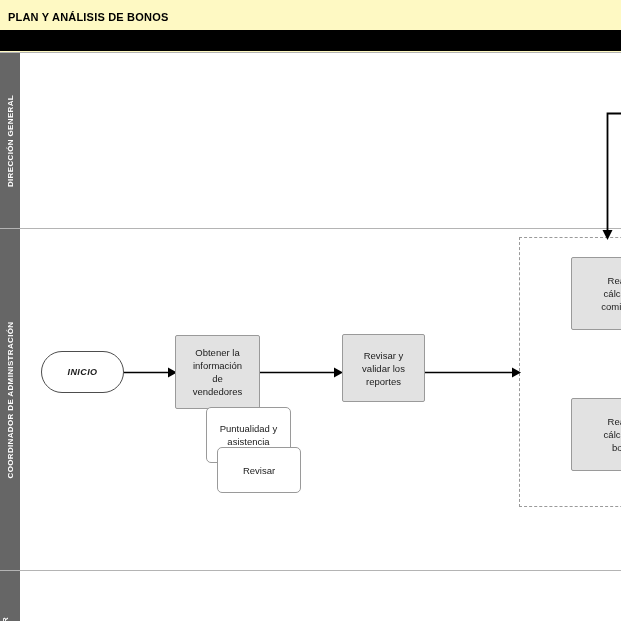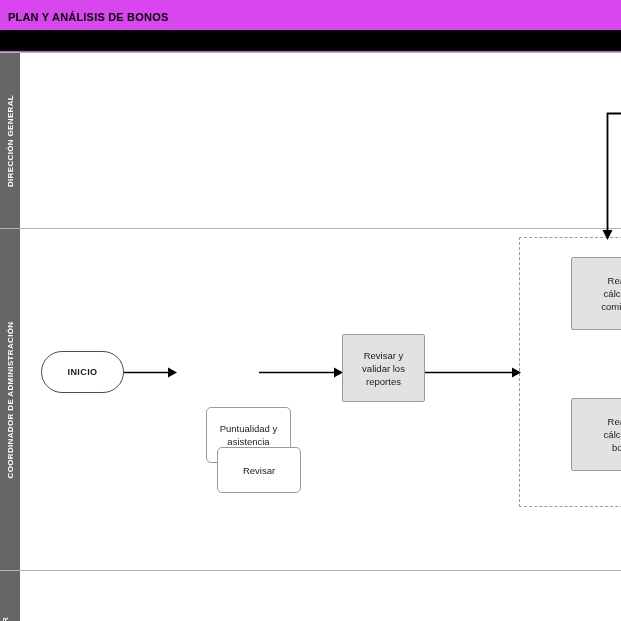--- a/index.html
+++ b/index.html
@@ -9,21 +9,21 @@
   }
   body {
     font-family: "Liberation Sans", sans-serif;
     -webkit-font-smoothing: antialiased;
   }
   #canvas {
     position: relative;
     width: 621px;
     height: 621px;
     overflow: hidden;
-    background: #d946ef;
+    background: #fef9c3;
   }
 
   
   .doc-title {
     position: absolute;
     left: 8px;
     top: 11px;
     font-size: 11px;
     font-weight: bold;
     letter-spacing: 0.2px;
@@ -122,20 +122,21 @@
     border: 1px solid #9a9a9a;
     border-radius: 5px;
   }
   .node-terminator {
     background: #ffffff;
     border: 1px solid #4d4d4d;
     border-radius: 22px;
     font-size: 9px;
     font-weight: bold;
     letter-spacing: 0.4px;
+    font-style: italic;
   }
   .node-label {
     display: block;
     padding: 0 4px;
     white-space: pre-line;
   }
 
   
   .group-dashed {
     position: absolute;
@@ -212,20 +213,26 @@
     <svg width="23" height="130" viewBox="0 0 23 130">
       <path d="M 23 1.5 L 9.5 1.5 L 9.5 118" stroke="#000000" stroke-width="1.8" fill="none"></path>
       <polygon points="4.5,118 14.5,118 9.5,128" fill="#000000"></polygon>
     </svg>
   </div>
 
   <div class="node node-terminator" style="left:41px; top:351px; width:83px; height:42px;">
     <span class="node-label">INICIO</span>
   </div>
 
+  <div class="node node-process" style="left:175px; top:335px; width:85px; height:74px;">
+    <span class="node-label">Obtener la
+información
+de
+vendedores</span>
+  </div>
 
   <div class="node node-plain" style="left:206px; top:407px; width:85px; height:56px;">
     <span class="node-label">Puntualidad y
 asistencia</span>
   </div>
 
   <div class="node node-plain" style="left:217px; top:447px; width:84px; height:46px;">
     <span class="node-label">Revisar</span>
   </div>
 

